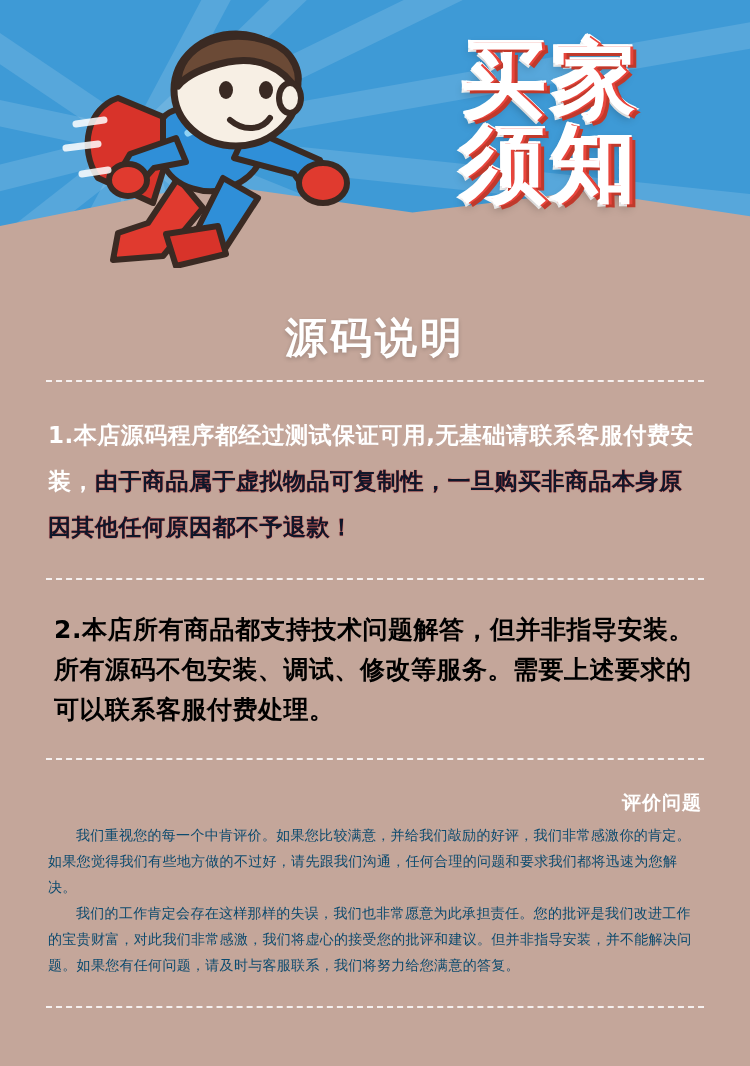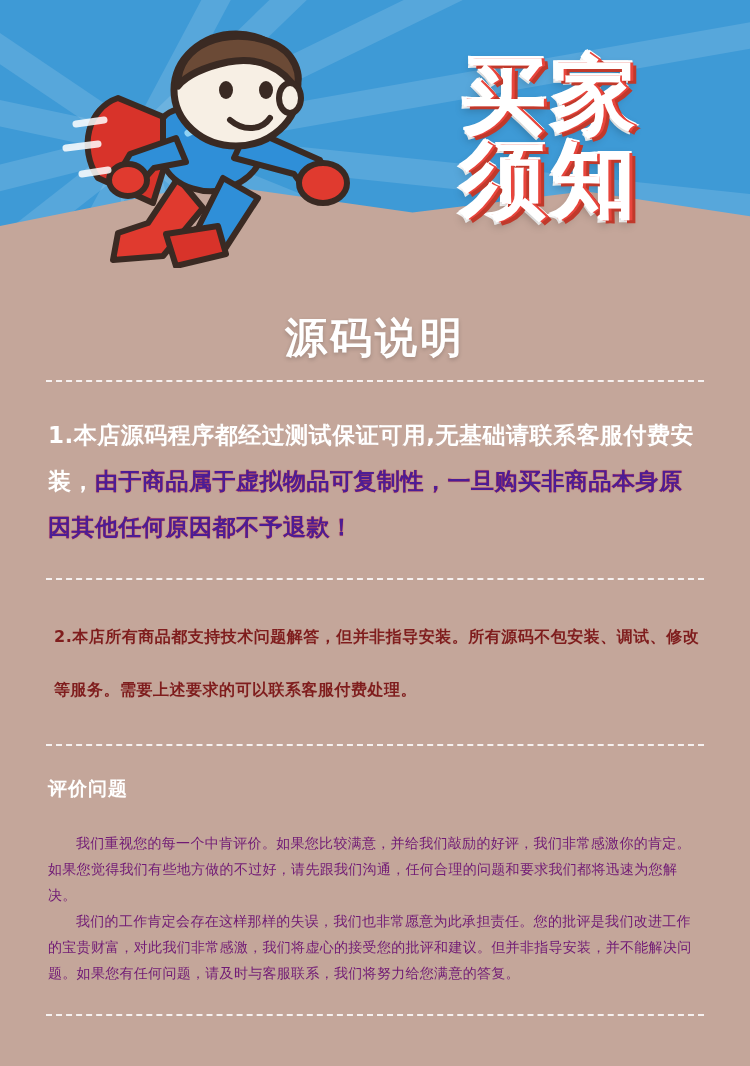--- a/index.html
+++ b/index.html
@@ -71,21 +71,20 @@
     font-size: 84px;
     line-height: 92px;
     color: #ffffff;
     letter-spacing: 6px;
     text-shadow:
       3px 0 0 #e8453c, 6px 3px 0 #c0392b,
       -2px -2px 0 #ffffff, 2px -2px 0 #ffffff,
       0 4px 10px rgba(0,0,0,.25);
     -webkit-text-stroke: 4px #ffffff;
     paint-order: stroke fill;
-    margin-top: 16px;
   }
   .hero-title .line2 { margin-top: -8px; }
 
   
   .hero-char {
     position: absolute;
     left: 58px;
     top: 28px;
     width: 300px;
     height: 240px;
@@ -117,46 +116,47 @@
 
   .p-main {
     font-family: "DejaVu Sans", "Liberation Sans", sans-serif;
     font-size: 23px;
     font-weight: bold;
     line-height: 46px;
     color: #ffffff;
     letter-spacing: 0.5px;
   }
   .p-main .warn {
-    color: #4c1d95;
+    color: #0f172a;
     text-shadow: 0 0 1px #d81f1f;
   }
   .p-second {
     font-family: "DejaVu Sans", "Liberation Sans", sans-serif;
-    font-size: 16px;
-    font-weight: bold;
-    line-height: 53px;
-    color: #7f1d1d;
+    font-size: 25px;
+    font-weight: bold;
+    line-height: 40px;
+    color: #000000;
     letter-spacing: 0.5px;
     padding-left: 6px;
   }
 
   .sub-title {
     font-family: Liberation Sans, sans-serif;
     font-size: 19px;
     font-weight: bold;
     color: #ffffff;
     letter-spacing: 1px;
-    margin-bottom: 28px;
+    margin-bottom: 6px;
+    text-align: right;
   }
   .p-small {
     font-family: "DejaVu Sans", "Liberation Sans", sans-serif;
     font-size: 14px;
     line-height: 26px;
-    color: #701a75;
+    color: #0c4a6e;
     text-indent: 28px;
     letter-spacing: .3px;
   }
   .bottom-space { height: 90px; }
 </style>
 </head>
 <body>
 
 <div class="hero">
   <div class="hero-sky"></div>

